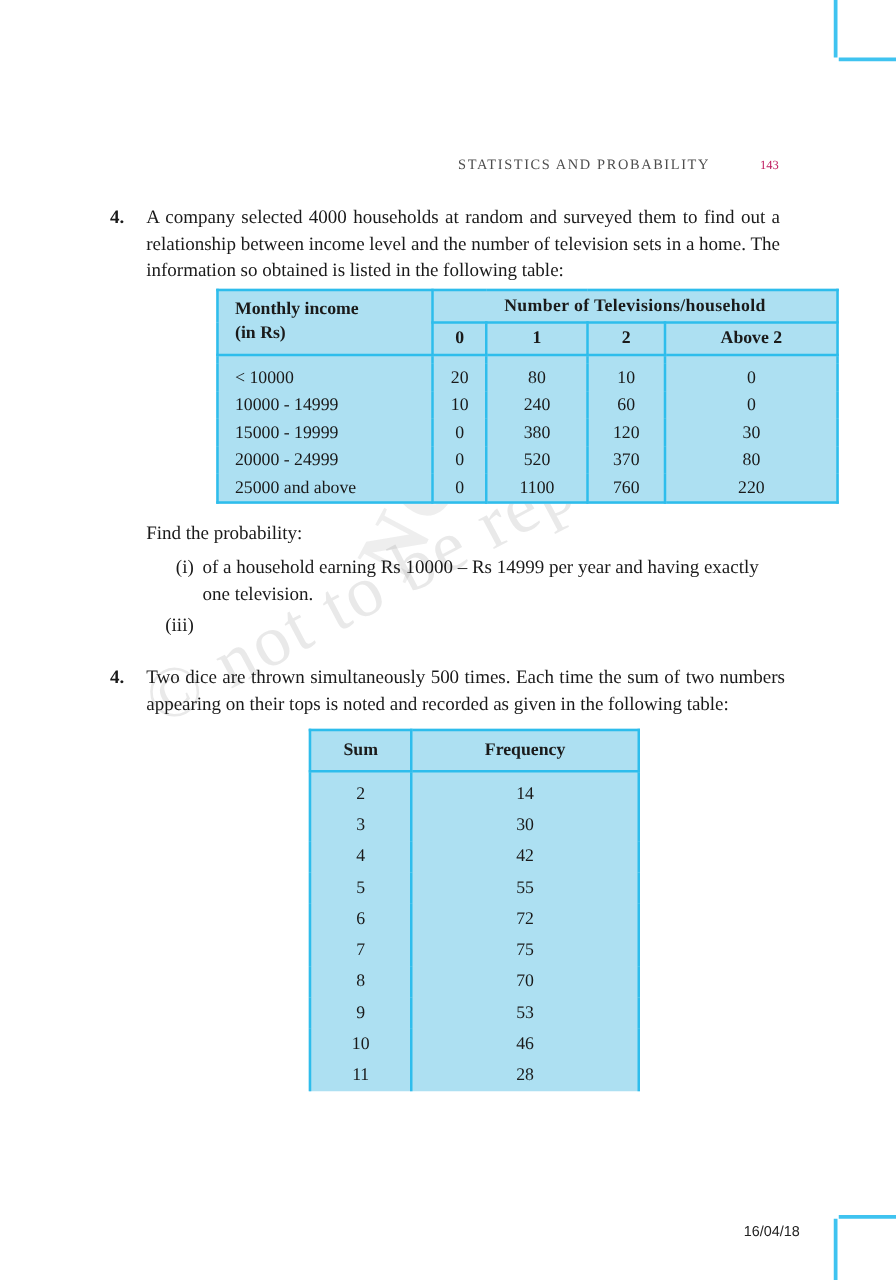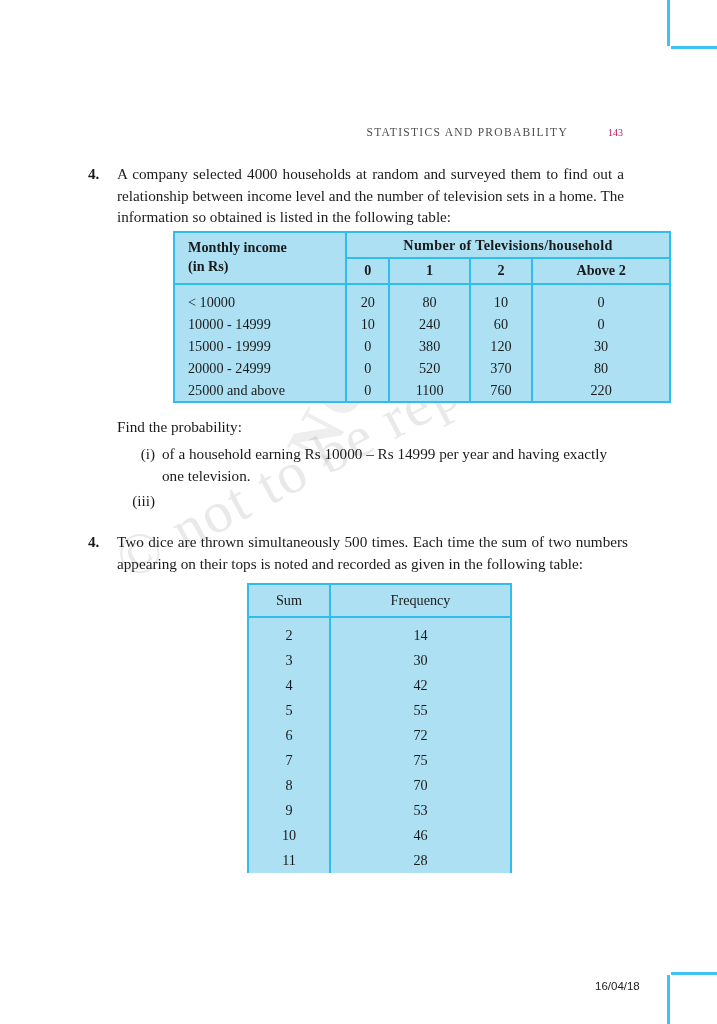--- a/index.html
+++ b/index.html
@@ -186,21 +186,21 @@
   .tv-pad td { height: 6px; }
   .tv-pad td.tv-rowlabel, .tv-pad td.tv-val { padding: 0 !important; }
 
   #sum-table {
     left: 247px;
     top: 583px;
     width: 265px;
   }
   #sum-table th, #sum-table td { font-size: 14.2px; }
   .sm-head {
-    font-weight: normal;
+    font-weight: bold;
     font-size: 14.8px;
     text-align: center;
     padding: 7px 0 7px !important;
     border-top: 2.5px solid #2ebdec;
     border-bottom: 2px solid #2ebdec;
     border-left: 2.5px solid #2ebdec;
     border-right: 2.5px solid #2ebdec;
   }
   .sm-head.right { border-left: 0; }
   .sm-cell {

